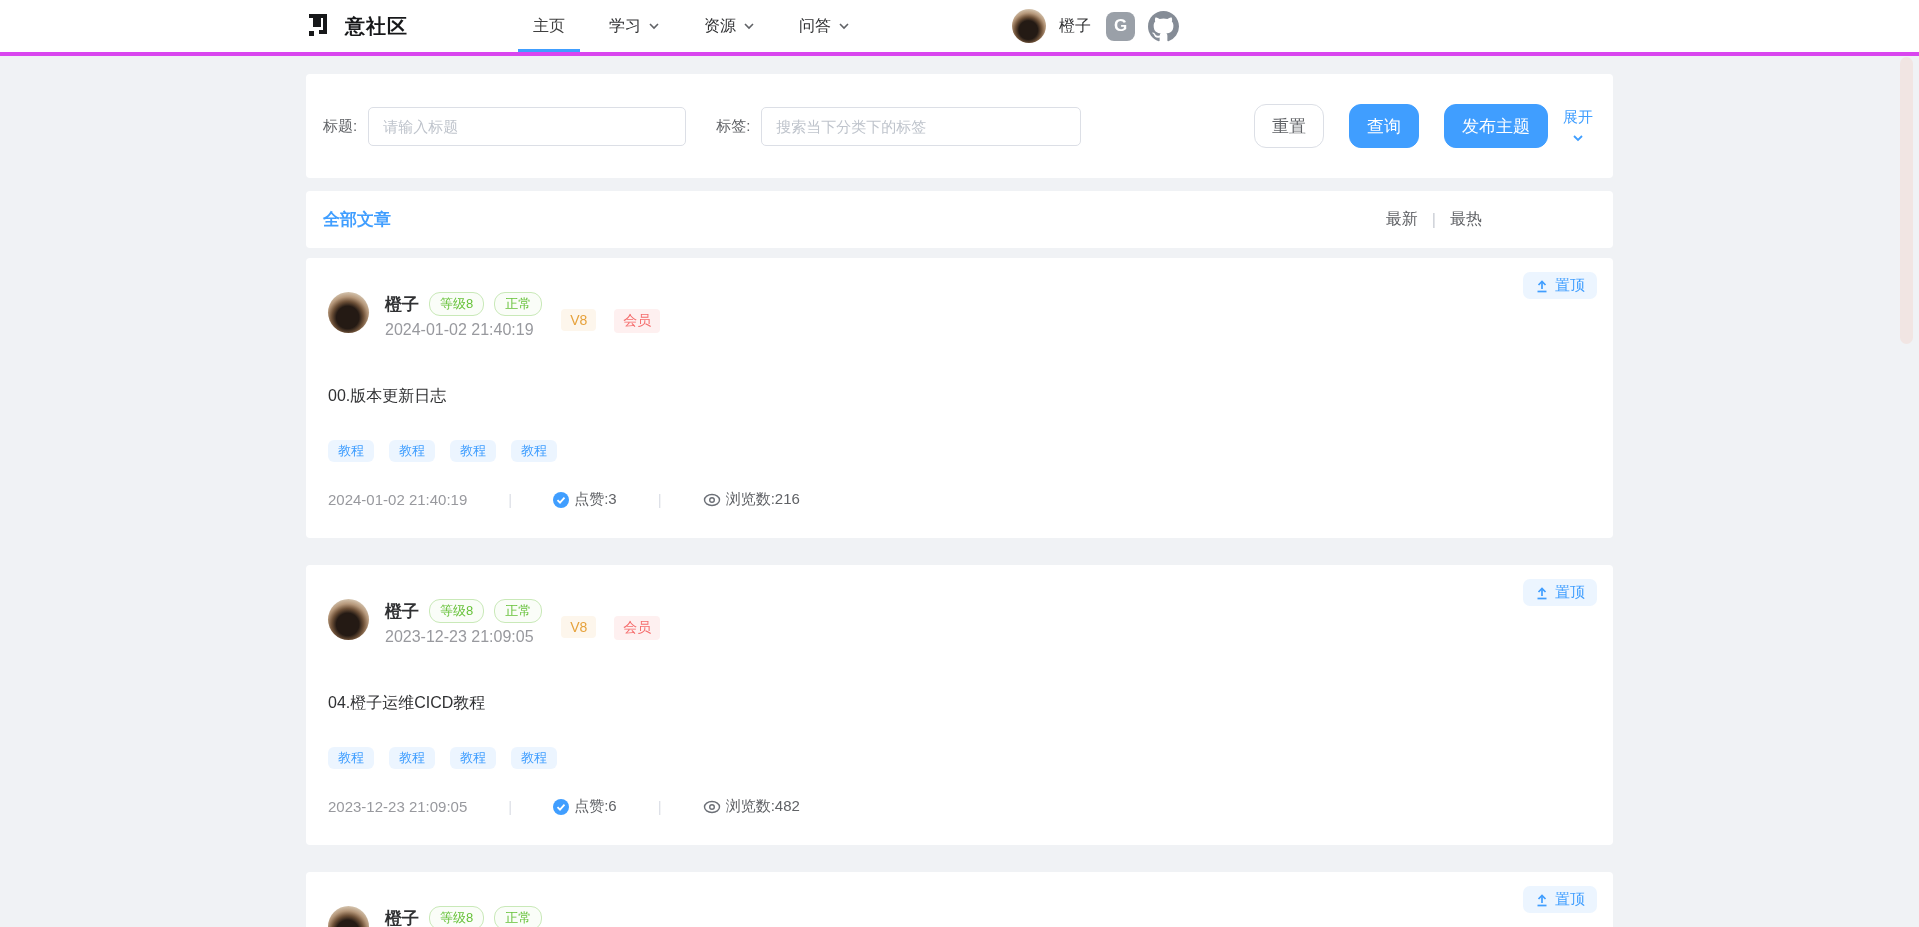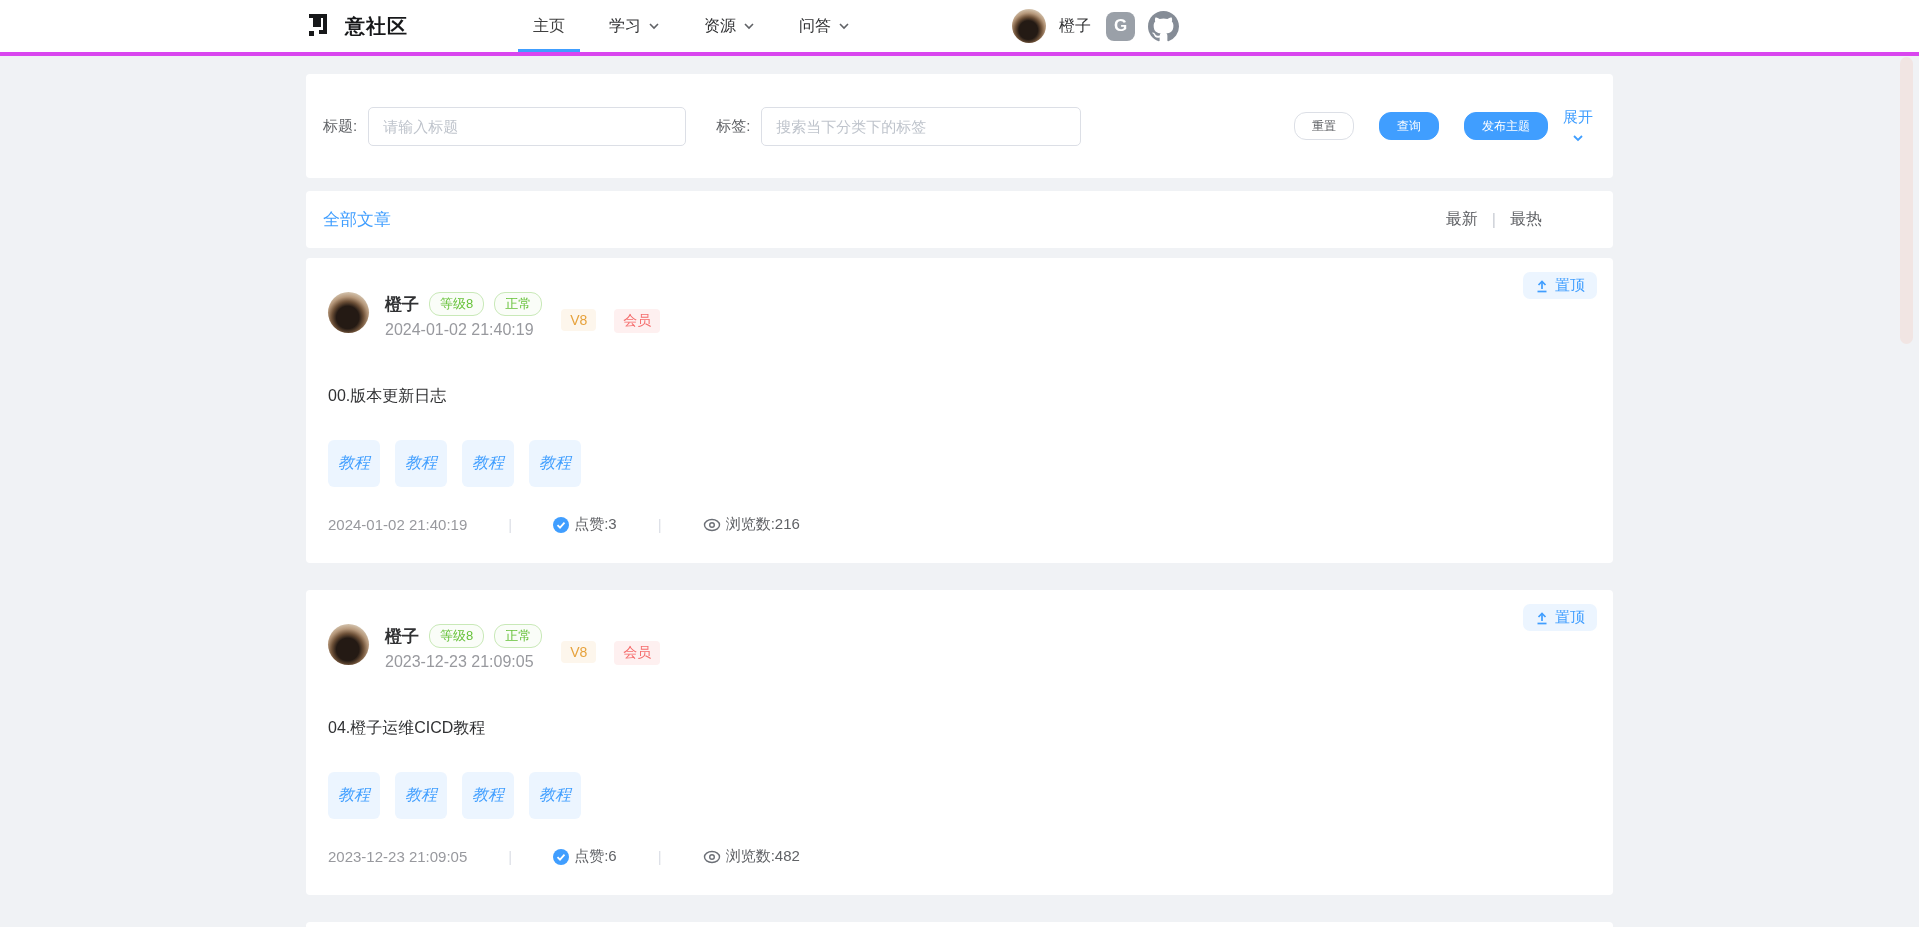--- a/index.html
+++ b/index.html
@@ -34,31 +34,31 @@
   
   .filter-card { margin-top:18px; background:#fff; border-radius:4px; height:104px; display:flex; align-items:center; padding:0 20px 0 17px; }
   .f-group { display:flex; align-items:center; gap:11px; }
   .f-label { font-size:15px; color:#606266; }
   .f-input { height:39px; border:1px solid #DCDFE6; border-radius:5px; padding:0 14px; font-size:15px; color:#606266; outline:none; font-family:inherit; }
   .f-input::placeholder { color:#BFC4CC; }
   .f-input.w1 { width:318px; }
   .f-input.w2 { width:320px; }
   .f-group + .f-group { margin-left:30px; }
   .filter-actions { margin-left:auto; display:flex; align-items:center; }
-  .btn { height:28px; border-radius:12px; font-size:12px; cursor:pointer; font-family:inherit; }
+  .btn { height:44px; border-radius:12px; font-size:17px; cursor:pointer; font-family:inherit; }
   .btn-plain { background:#fff; border:1px solid #DCDFE6; color:#606266; padding:0 17px; }
   .btn-primary { background:#409EFF; border:1px solid #409EFF; color:#fff; padding:0 17px; }
   .btn + .btn { margin-left:25px; }
   .expand-link { color:#409EFF; font-size:15px; display:flex; align-items:center; gap:5px; margin-left:15px; cursor:pointer;flex-direction:column; }
   .chev-blue { width:12px; height:12px; stroke:#409EFF; stroke-width:1.8; fill:none; }
 
   
   .list-header { margin-top:13px; background:#fff; border-radius:4px; height:57px; display:flex; align-items:center; padding:0 20px 0 17px; }
-  .list-title { color:#409EFF; font-size:17px; cursor:pointer; }
-  .sort-group { margin-left:auto; margin-right:51px; display:flex; align-items:center; gap:14px; font-size:16px; color:#606266; }
+  .list-title { color:#409EFF; font-size:17px; cursor:pointer;font-weight:bold; }
+  .sort-group { margin-left:auto; margin-right:111px; display:flex; align-items:center; gap:14px; font-size:16px; color:#606266; }
   .sort-opt { cursor:pointer; }
   .sort-sep { color:#C9CDD4; }
 
   
   .post-card { margin-top:27px; background:#fff; border-radius:4px; position:relative; padding:34px 20px 29px 22px; }
   .post-card:first-of-type { margin-top:10px; }
   .pin-btn { position:absolute; top:14px; right:16px; height:27px; padding:0 12px; background:#ECF5FF; border:none; border-radius:7px; color:#409EFF; font-size:15px; display:flex; align-items:center; gap:6px; cursor:pointer; font-family:inherit; }
   .pin-ico { width:14px; height:14px; stroke:#409EFF; stroke-width:1.7; fill:none; }
   .post-head { display:flex; align-items:flex-start; }
   .avatar-lg { width:41px; height:41px; border-radius:50%; cursor:pointer; flex:none;
@@ -66,21 +66,21 @@
   .head-info { margin-left:16px; }
   .name-row { display:flex; align-items:center; gap:10px; }
   .author-name { font-size:17px; font-weight:600; color:#303133; }
   .pill-green { font-size:13px; color:#67C23A; background:#FAFDF8; border:1px solid #C9E9B8; border-radius:11px; padding:2px 10px; }
   .post-time { margin-top:5px; font-size:16px; color:#98999E; }
   .side-tags { display:flex; gap:18px; margin-left:19px; margin-top:17px; }
   .tag-v8 { background:#FDF6EC; color:#E6A23C; font-size:14px; padding:3px 9px; border-radius:4px; height:fit-content; }
   .tag-member { background:#FEF0F0; color:#F56C6C; font-size:14px; padding:3px 9px; border-radius:4px; height:fit-content; }
   .post-title { margin-top:47px; font-size:16px; color:#303133; cursor:pointer; width:fit-content; }
   .post-tags { margin-top:33px; display:flex; gap:15px; }
-  .tag-course { background:#ECF5FF; color:#409EFF; font-size:16px; padding:13px 10px; border-radius:6px; cursor:pointer;font-style:italic; }
+  .tag-course { background:#ECF5FF; color:#409EFF; font-size:13px; padding:2px 10px; border-radius:6px; cursor:pointer; }
   .post-footer { margin-top:28px; display:flex; align-items:center; font-size:15px; color:#98999E; }
   .f-sep { color:#DCDFE6; margin:0 41px; }
   .stat { display:flex; align-items:center; gap:5px; color:#606266; }
   .like-ico { width:16px; height:16px; }
   .eye-ico { width:18px; height:14px; stroke:#6b6f76; stroke-width:1.4; fill:none; }
 
   .scroll-thumb { position:fixed; right:6px; top:57px; width:13px; height:287px; border-radius:7px; background:#F1E5E3; cursor:pointer; }
 </style>
 </head>
 <body>

